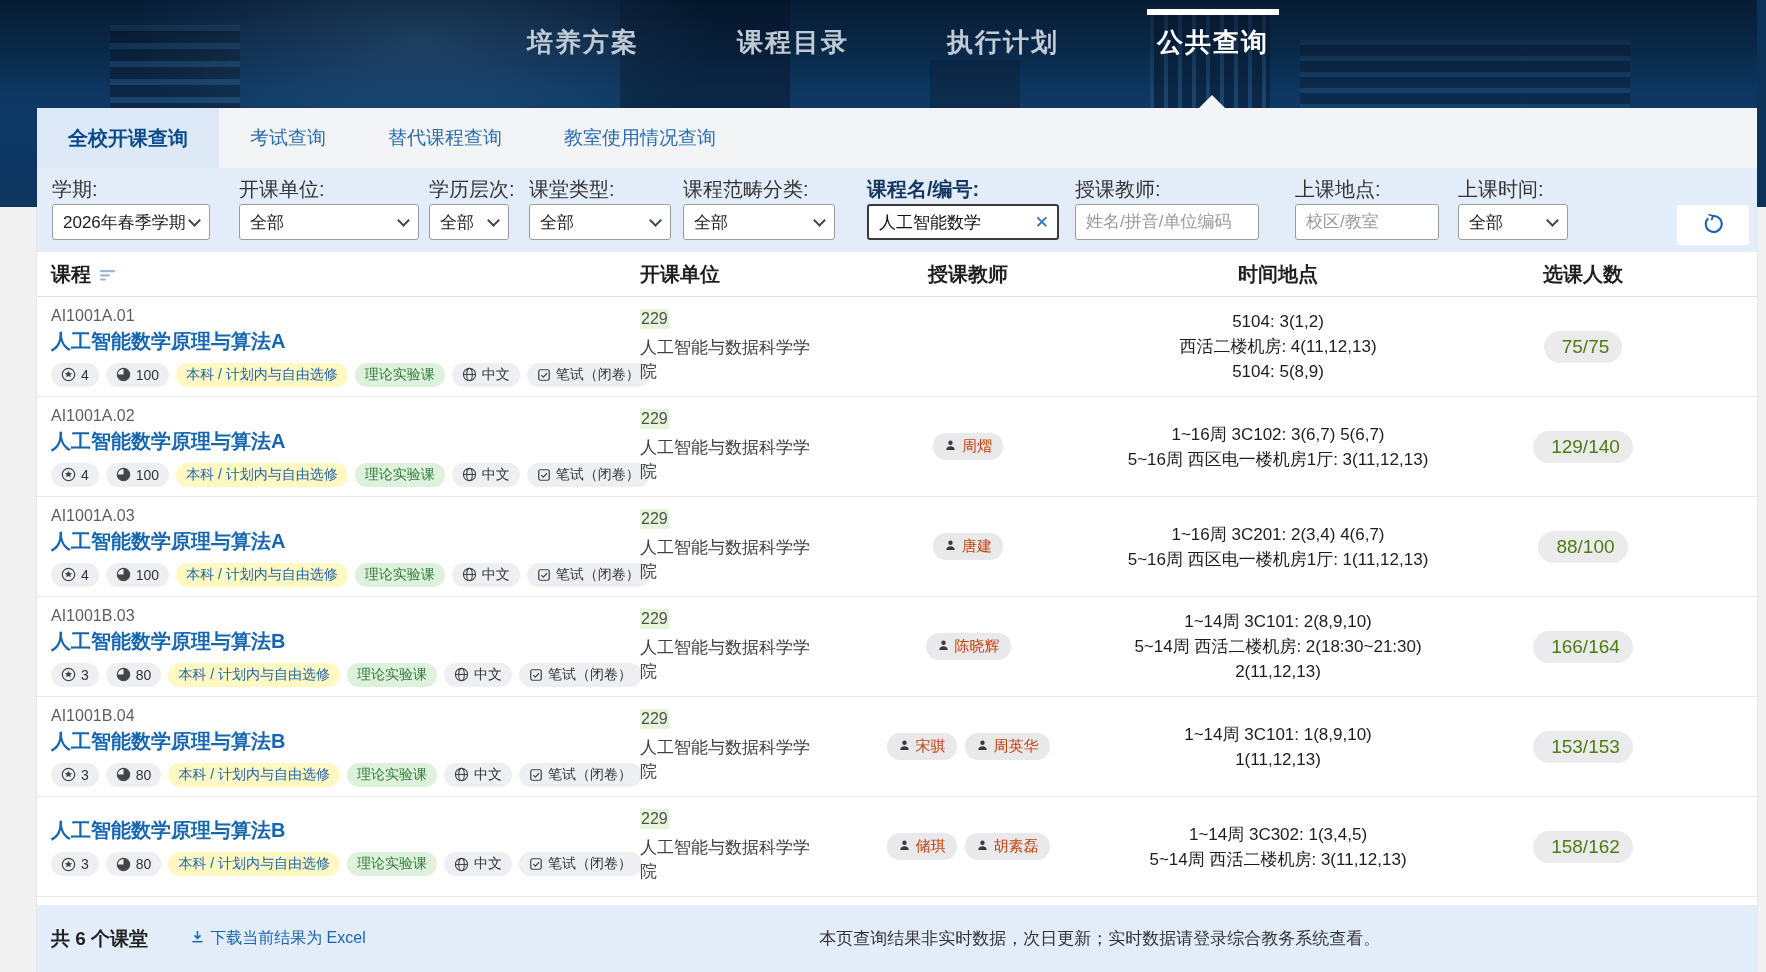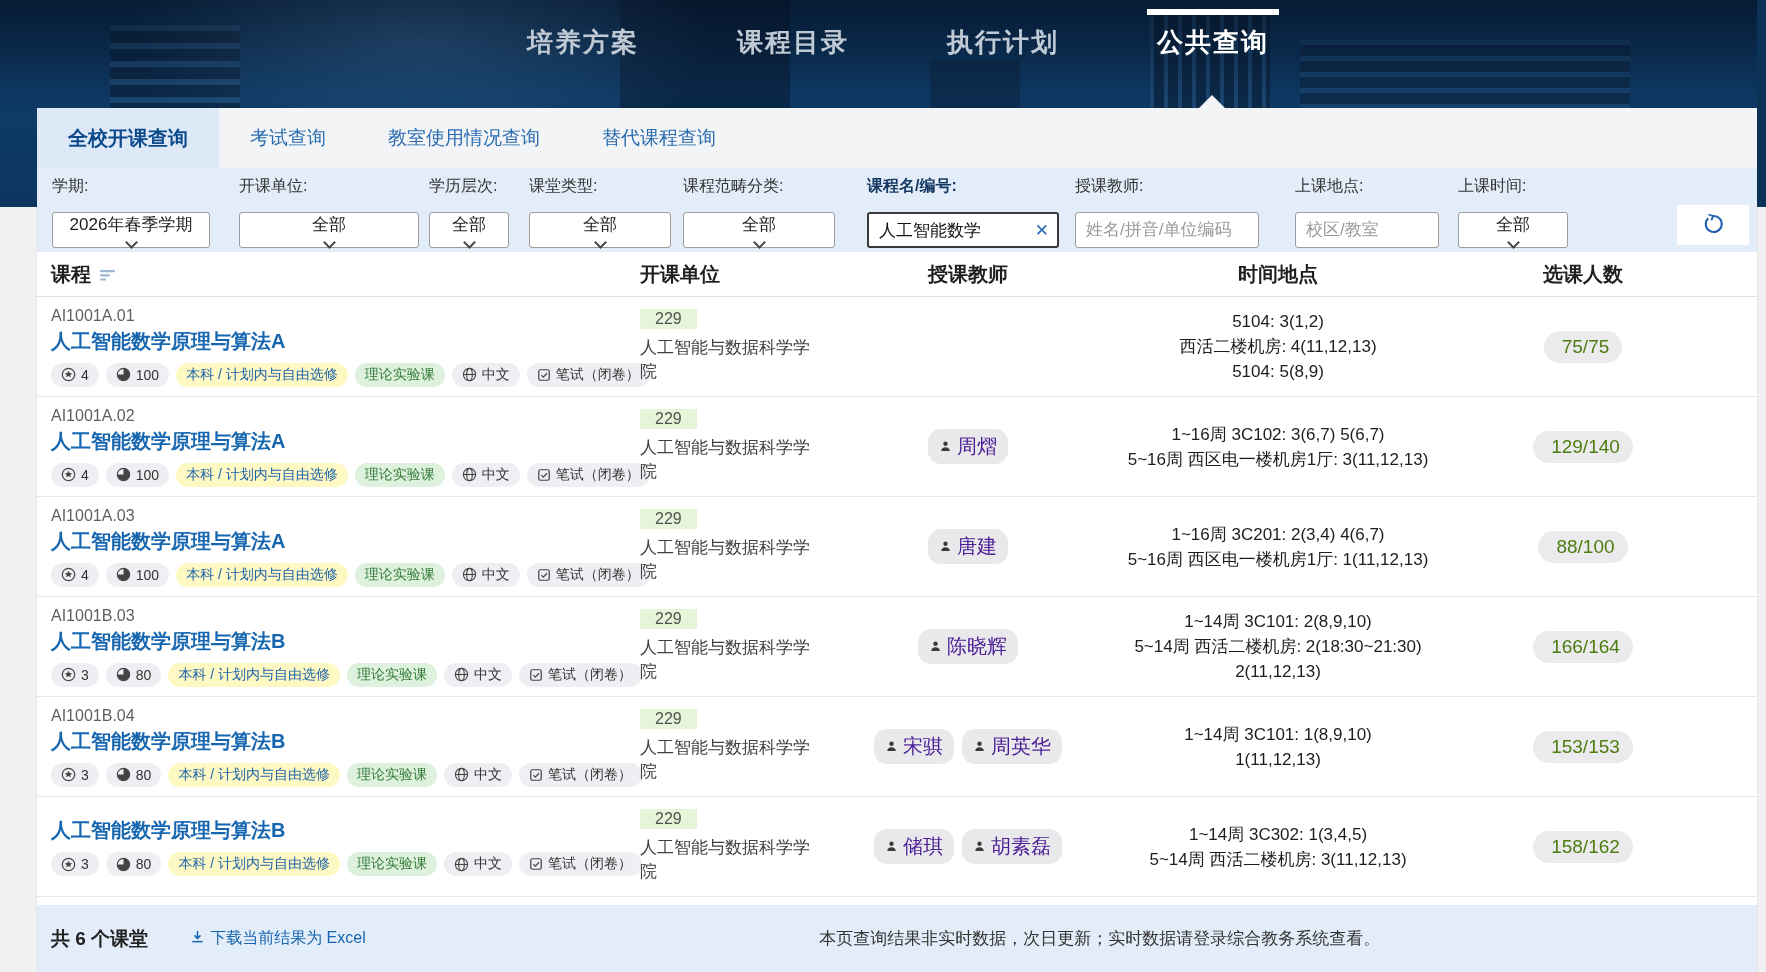--- a/index.html
+++ b/index.html
@@ -36,24 +36,24 @@
   
   .panel{position:absolute;left:37px;top:108px;width:1720px;height:864px;background:#ffffff;z-index:2;
     box-shadow:0 0 0 1px rgba(0,0,0,0.04);}
 
   .tabbar{height:60px;background:#f3f4f6;display:flex;}
   .tab{padding:0 31px;line-height:60px;font-size:19px;color:#2a6cb0;cursor:pointer;white-space:nowrap;}
   .tab.active{background:#dde9f7;color:#0d4a8c;font-weight:bold;font-size:20px;}
 
   .filters{position:relative;height:84px;background:#e3edfa;}
   .fg{position:absolute;top:8px;}
-  .fg .flabel{font-size:16px;color:#333;margin-bottom:15px;white-space:nowrap;}
+  .fg .flabel{font-size:20px;color:#333;margin-bottom:1px;white-space:nowrap;}
   .fg.bold .flabel{font-weight:bold;color:#12365f;}
   .sel{height:36px;border:1px solid #9c9c9c;border-radius:3px;background:#fff;display:flex;
-    align-items:center;justify-content:space-between;padding:0 10px;font-size:17px;color:#1c1c1c;cursor:pointer;flex-direction:column;}
+    align-items:center;justify-content:space-between;padding:0 10px;font-size:17px;color:#1c1c1c;cursor:pointer;}
   .chev{width:9px;height:9px;border-right:2px solid #444;border-bottom:2px solid #444;
     transform:rotate(45deg);margin-top:-4px;flex:0 0 9px;}
   .inp{height:36px;border:1px solid #9c9c9c;border-radius:3px;background:#fff;width:100%;
     padding:0 10px;font-size:17px;color:#1c1c1c;font-family:inherit;outline:none;}
   .inp::placeholder{color:#9a9a9a;}
   .inpwrap{height:36px;border:2px solid #3a3a3a;border-radius:3px;background:#fff;display:flex;align-items:center;padding:0 8px 0 2px;}
   .inpwrap input{border:none;outline:none;flex:1;min-width:0;font-size:17px;padding:0 8px;font-family:inherit;color:#111;}
   .clearx{color:#2b6cb8;font-weight:bold;font-size:17px;cursor:pointer;line-height:1;}
   .refresh-btn{position:absolute;left:1640px;top:37px;width:72px;height:40px;background:#fff;border:none;
     border-radius:2px;display:flex;align-items:center;justify-content:center;cursor:pointer;}
@@ -70,26 +70,26 @@
   .ccode{font-size:16px;color:#5f5f5f;margin-bottom:3px;}
   .ctitle{font-size:20px;font-weight:bold;color:#1766b0;cursor:pointer;display:inline-block;}
   .badges{margin-top:8px;display:flex;gap:7px;align-items:center;}
   .badge{display:inline-flex;align-items:center;gap:5px;height:24px;padding:0 10px;border-radius:12px;
     font-size:14px;background:#edeff2;color:#333;white-space:nowrap;}
   .badge.blue{background:#fef9c3;color:#1f63ab;}
   .badge.green{background:#ddf1dd;color:#317a36;}
   .badge svg{display:block;}
 
   .cell-unit{padding-left:37px;font-size:17px;color:#404040;}
-  .unit-code{display:inline-block;background:#e6f4d9;color:#515151;font-size:16px;padding:1px 15px;margin-bottom:7px;}
+  .unit-code{display:inline-block;background:#e6f4d9;color:#515151;font-size:16px;padding:1px 1px;margin-bottom:7px;}
   .unit-name{max-width:180px;line-height:24px;}
 
   .cell-teachers{display:flex;gap:8px;justify-content:center;flex-wrap:wrap;}
   .tpill{display:inline-flex;align-items:center;gap:5px;background:#e9e9eb;border-radius:13px;
-    padding:4px 11px;font-size:20px;color:#4c1d95;white-space:nowrap;}
+    padding:4px 11px;font-size:15px;color:#c2410c;white-space:nowrap;}
 
   .cell-time{text-align:center;font-size:17px;color:#1d1d1d;line-height:25px;}
 
   .cell-enroll{text-align:center;}
   .epill{display:inline-flex;align-items:center;gap:5px;background:#ebebed;border-radius:17px;
     padding:5px 13px;font-size:19px;color:#4d7c0f;}
 
   
   .pfooter{position:absolute;left:0;right:0;bottom:0;height:67px;background:#e3edfa;
     display:flex;align-items:center;}
@@ -121,22 +121,22 @@
   </div>
 </div>
 <div class="edge-r"></div>
 <div class="notch"></div>
 
 <div class="panel">
 
   <div class="tabbar">
     <div class="tab active">全校开课查询</div>
     <div class="tab">考试查询</div>
+    <div class="tab">替代课程查询</div>
     <div class="tab">教室使用情况查询</div>
-    <div class="tab">替代课程查询</div>
   </div>
 
   <div class="filters">
     <div class="fg" style="left:15px;width:158px;">
       <div class="flabel">学期:</div>
       <div class="sel">
         <span>2026年春季学期</span>
         <span class="chev"></span>
       </div>
     </div>

